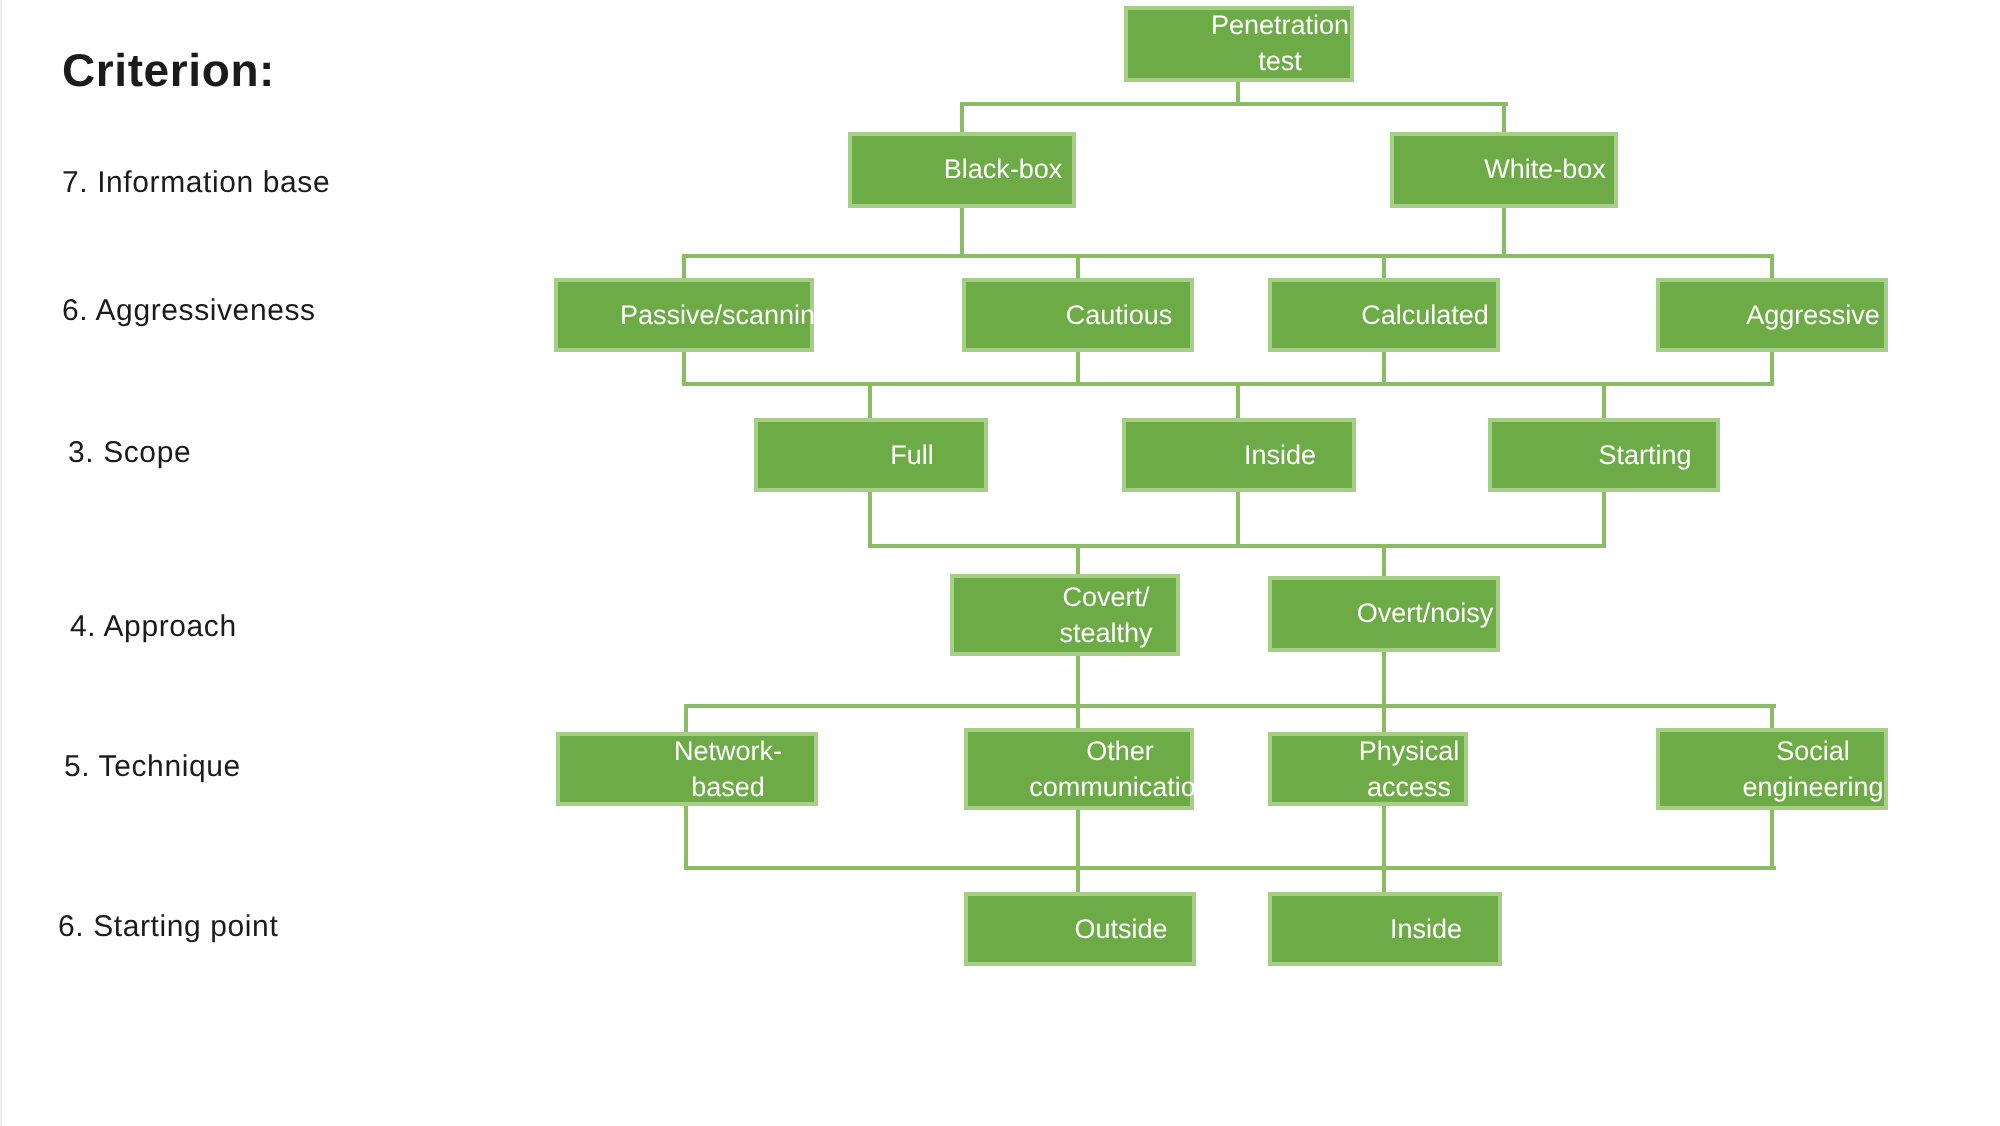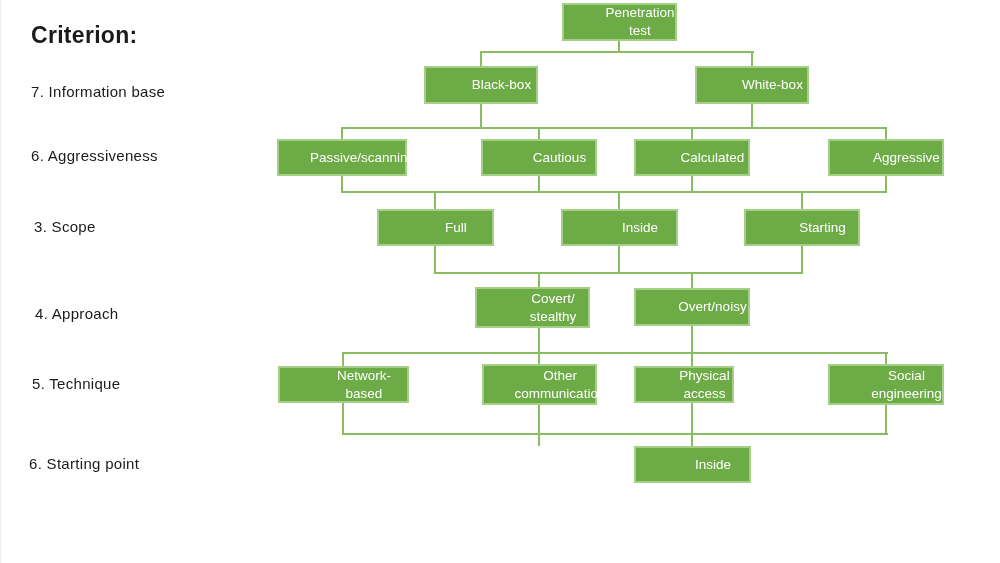--- a/index.html
+++ b/index.html
@@ -123,15 +123,16 @@
 stealthy</div>
   <div class="node" style="left:633px;top:288px;width:116px;height:38px">Overt/noisy</div>
 
   <div class="node" style="left:277px;top:366px;width:131px;height:37px">Network-based</div>
   <div class="node" style="left:481px;top:364px;width:115px;height:41px">Other
 communication</div>
   <div class="node" style="left:633px;top:366px;width:100px;height:37px">Physical access</div>
   <div class="node" style="left:827px;top:364px;width:116px;height:41px">Social
 engineering</div>
 
+  <div class="node" style="left:481px;top:446px;width:116px;height:37px">Outside</div>
   <div class="node" style="left:633px;top:446px;width:117px;height:37px">Inside</div>
 
 </div>
 
 </body></html>

